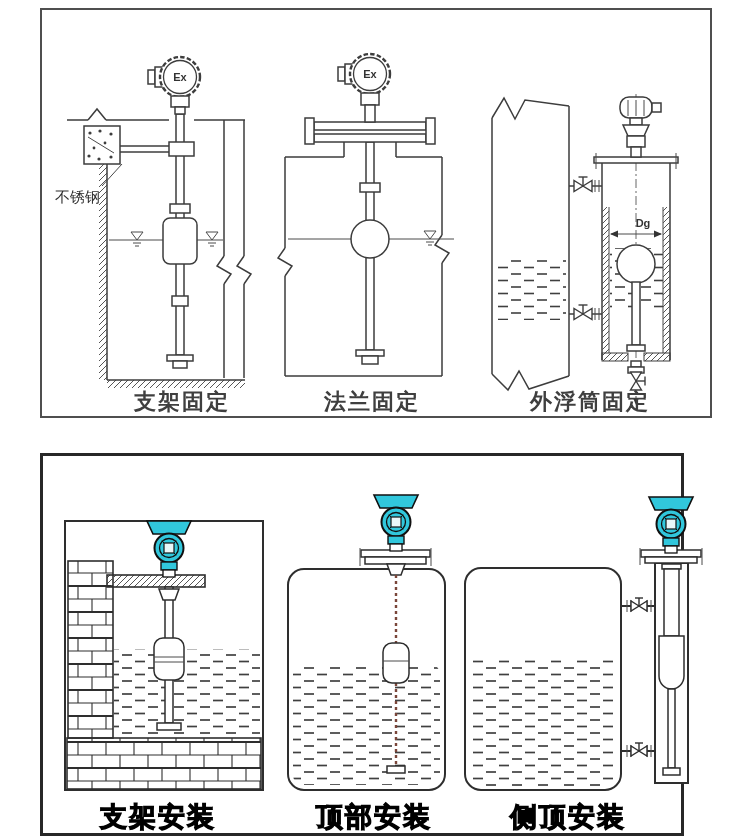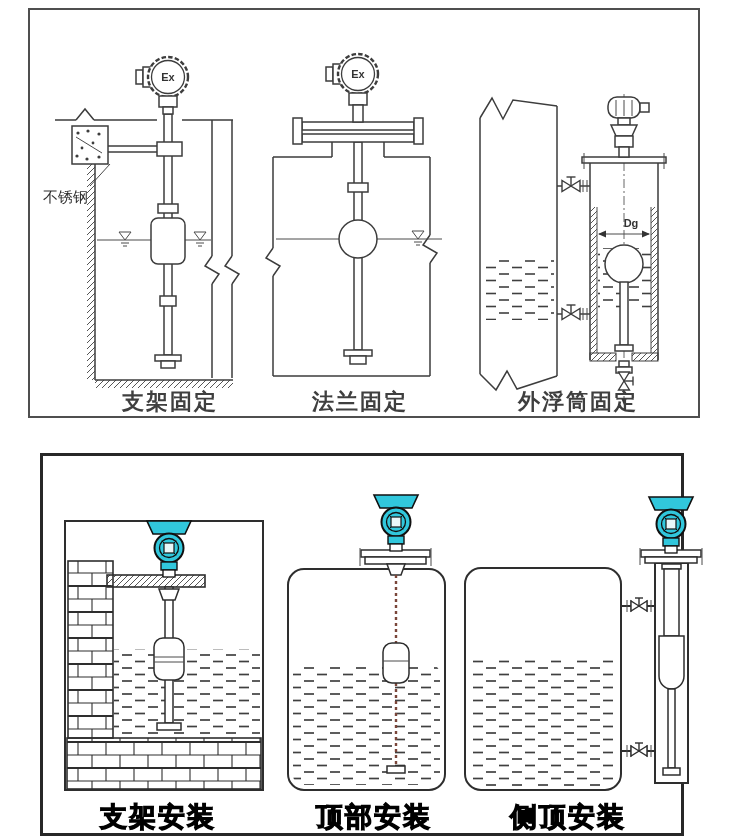--- a/index.html
+++ b/index.html
@@ -1,18 +1,18 @@
 <!DOCTYPE html>
 <html><head>
 <meta charset="utf-8">
 <style>
   html,body{margin:0;padding:0;background:#ffffff;}
   body{width:750px;height:840px;position:relative;font-family:"Liberation Sans","DejaVu Sans",sans-serif;overflow:hidden;}
   .panel{position:absolute;background:#fff;box-sizing:border-box;}
-  #panel-top{left:28px;top:8px;width:672px;height:410px;border:2px solid #4f4f4f;}
+  #panel-top{left:40px;top:8px;width:672px;height:410px;border:2px solid #4f4f4f;}
   #panel-bottom{left:40px;top:453px;width:644px;height:383px;border:3px solid #282828;}
   svg{display:block;}
   text{font-family:"Liberation Sans","DejaVu Sans",sans-serif;}
   .cap-top{font-size:22px;font-weight:600;fill:#3f3f3f;letter-spacing:2px;}
   .cap-bot{font-size:27px;font-weight:800;fill:#000;letter-spacing:2px;paint-order:stroke;stroke:#000;stroke-width:1.1px;}
   .note{font-size:15px;fill:#2e2e2e;}
   .ex{font-size:11px;font-weight:700;fill:#333;}
   .dg{font-size:11px;font-weight:600;fill:#333;}
   .ln{stroke:#3d3d3d;fill:none;stroke-width:1.5;}
   .ln2{stroke:#2e2e2e;fill:none;stroke-width:2;}

